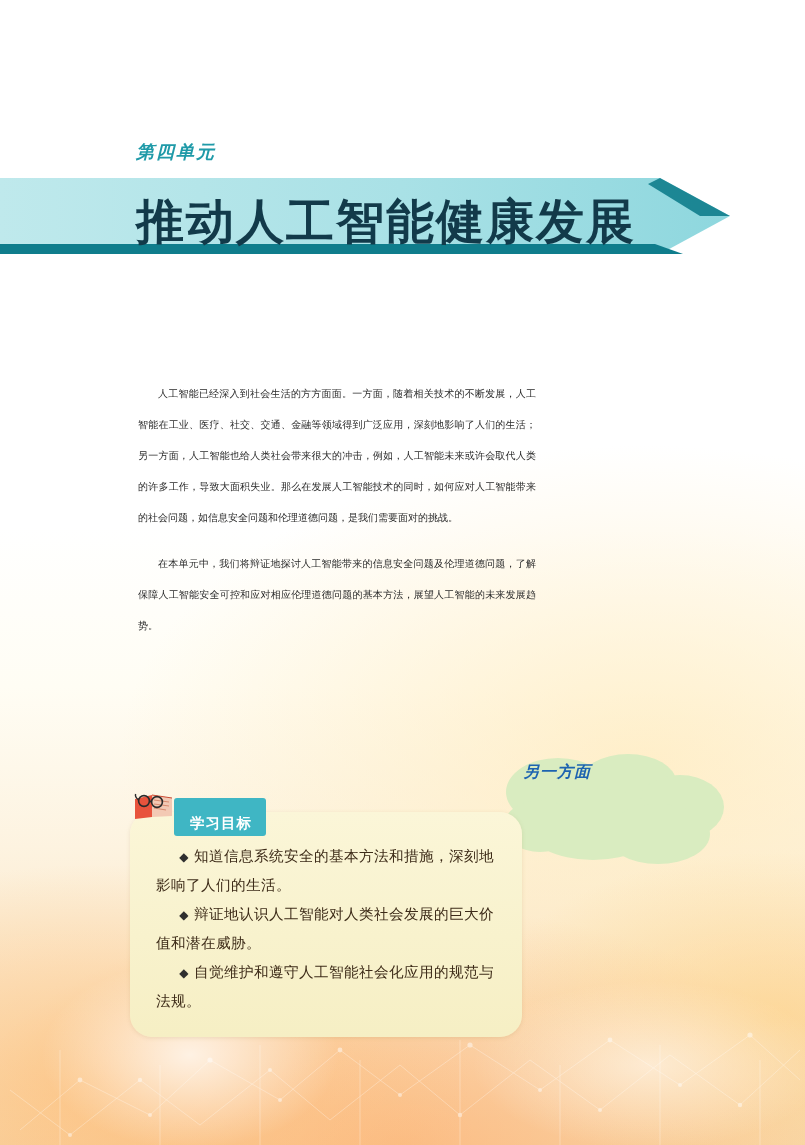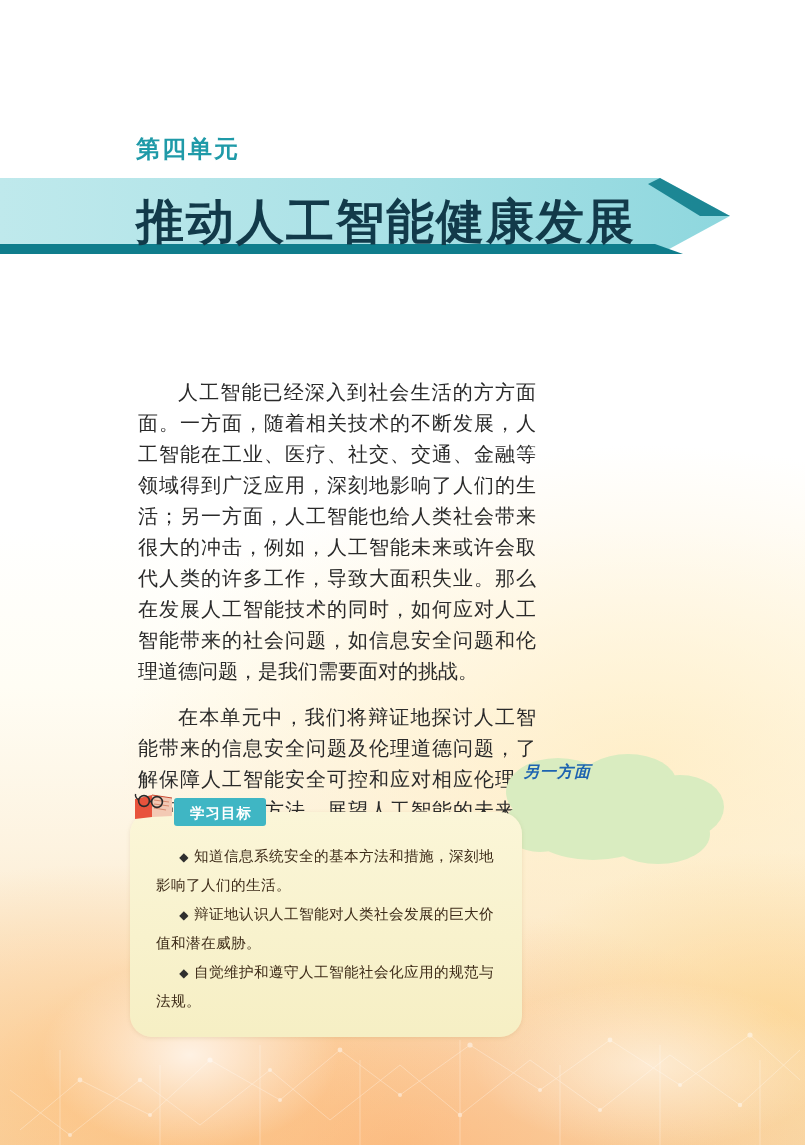--- a/index.html
+++ b/index.html
@@ -44,23 +44,24 @@
     position: absolute;
     left: 0; top: 930px; width: 805px; height: 215px;
     opacity: 0.55;
     pointer-events: none;
   }
 
   
   .unit-label {
     position: absolute;
     left: 136px;
-    top: 133px;
-    font-size: 24px;
+    top: 140px;
+    font-size: 18px;
     font-weight: bold;
+    font-style: italic;
     letter-spacing: 2px;
     color: #1f9aa8;
     font-family: "Liberation Serif", serif;
   }
   .title-banner {
     position: absolute;
     left: 0;
     top: 178px;
     width: 730px;
     height: 76px;
@@ -80,25 +81,25 @@
     font-family: "Liberation Serif", serif;
     white-space: nowrap;
   }
 
   
   .body-text {
     position: absolute;
     left: 138px;
     top: 378px;
     width: 398px;
-    font-size: 20px;
+    font-size: 10px;
     line-height: 31px;
     color: #2a2a2a;
     text-align: justify;
-    font-family: Liberation Mono, monospace;
+    font-family: Liberation Sans, sans-serif;
   }
   .body-text p {
     margin: 0;
     text-indent: 2em;
   }
   .body-text p + p {
     margin-top: 15px;
   }
 
   
@@ -157,21 +158,21 @@
     top: 798px;
     display: flex;
     align-items: center;
   }
   .goals-tab .pill {
     background: #3fb6c4;
     color: #ffffff;
     font-size: 14.5px;
     font-weight: bold;
     letter-spacing: 1px;
-    padding: 6px 14px 3px 16px;
+    padding: 16px 14px 3px 16px;
     border-radius: 3px;
     font-family: "Liberation Serif", serif;
     text-align: right;
   }
   .book-icon {
     position: absolute;
     left: 132px;
     top: 789px;
     width: 48px;
     height: 32px;

